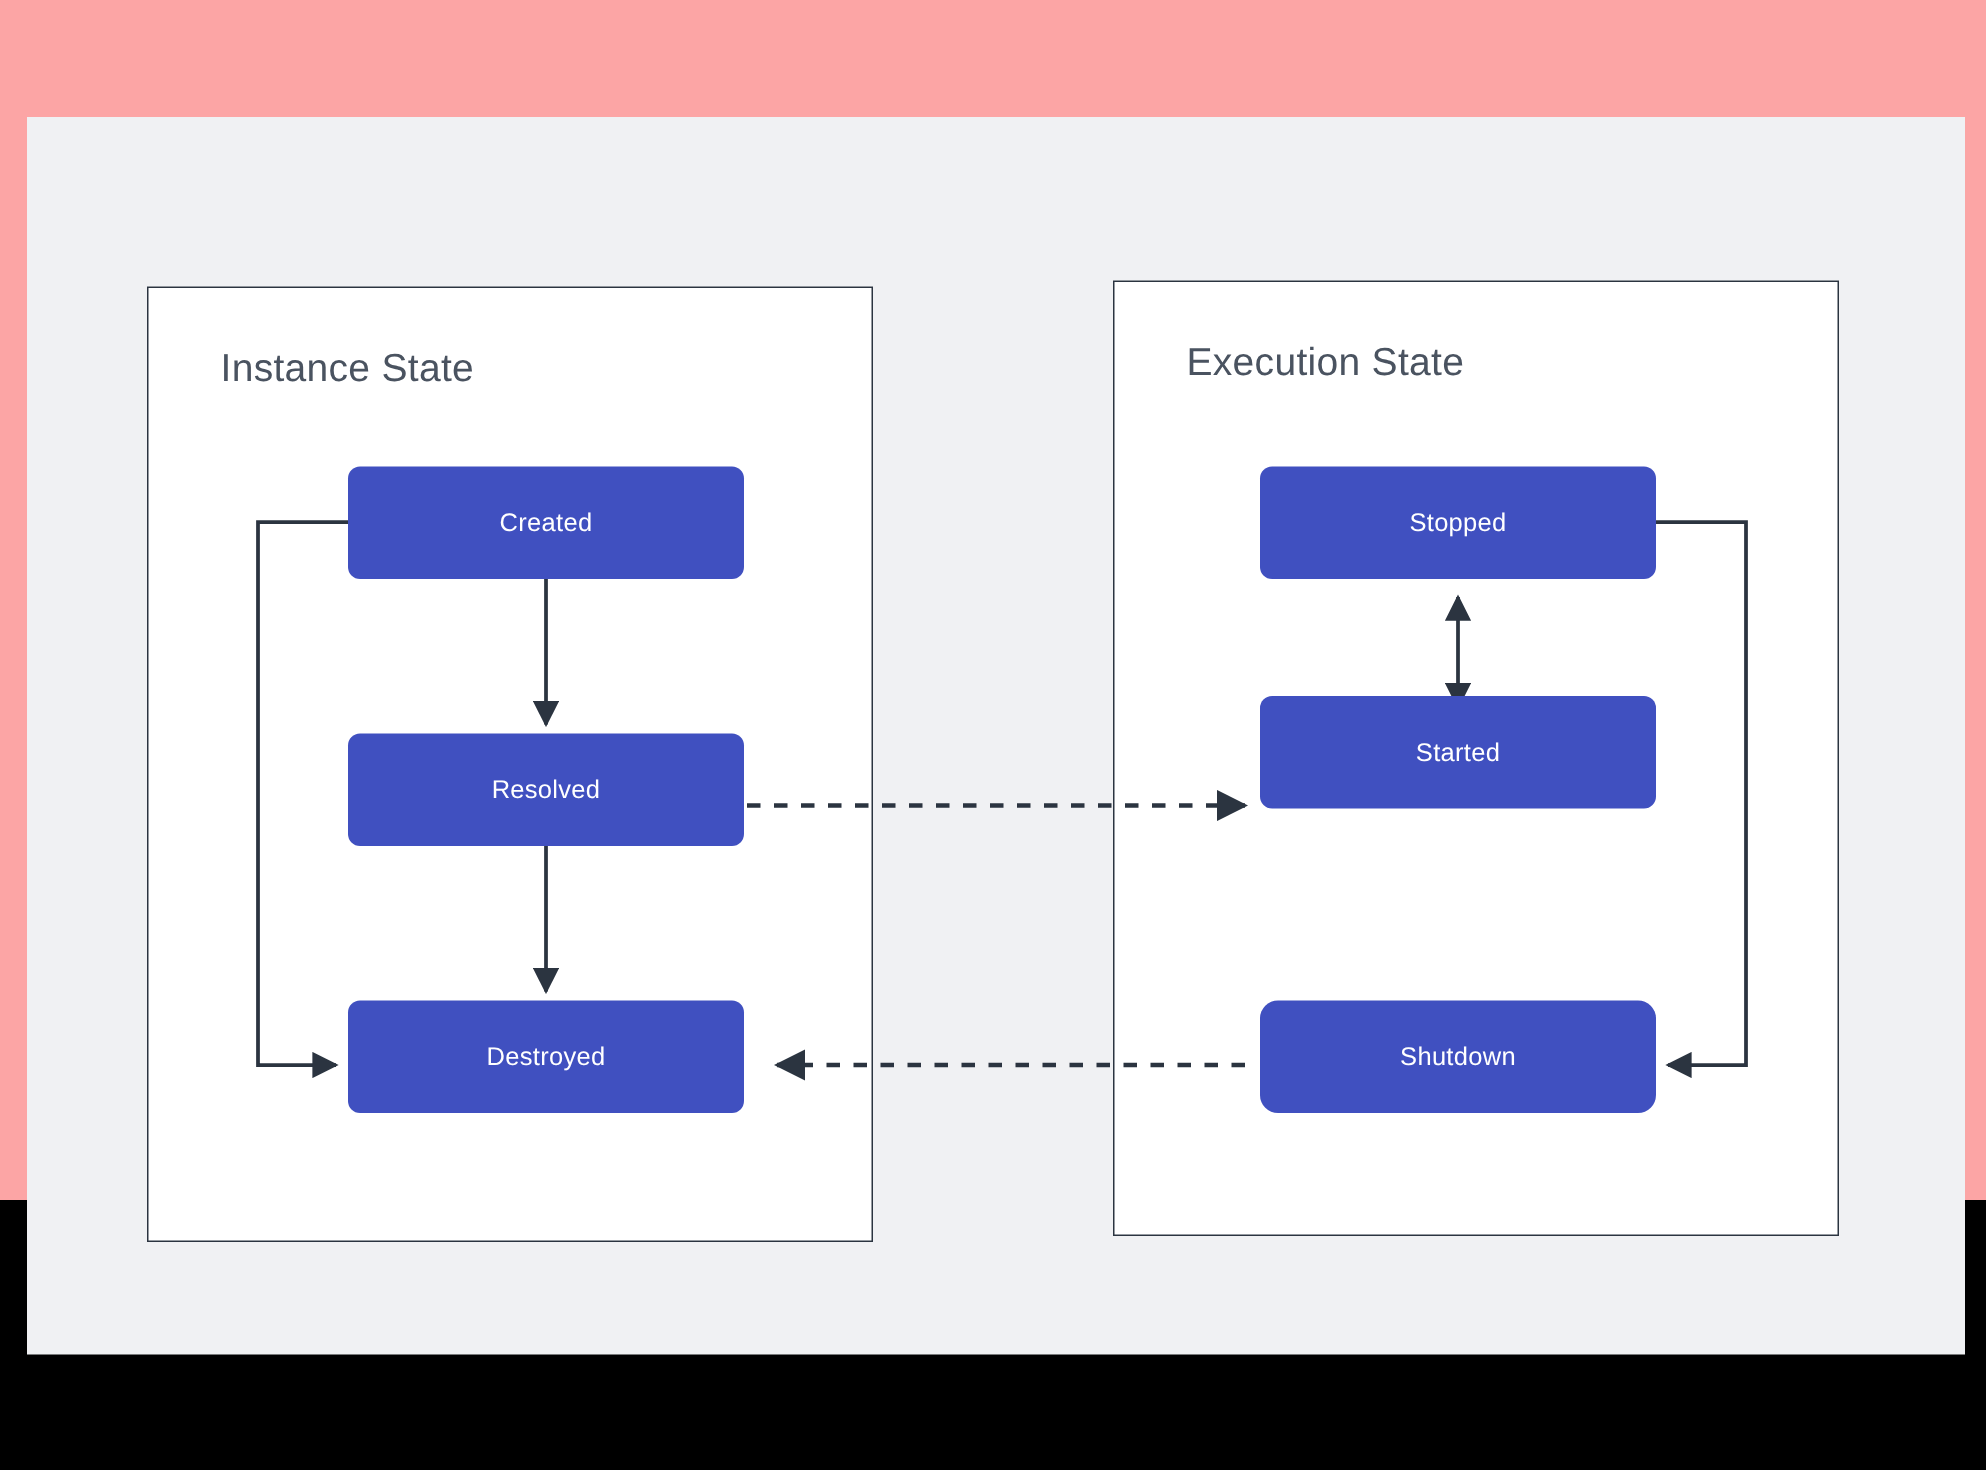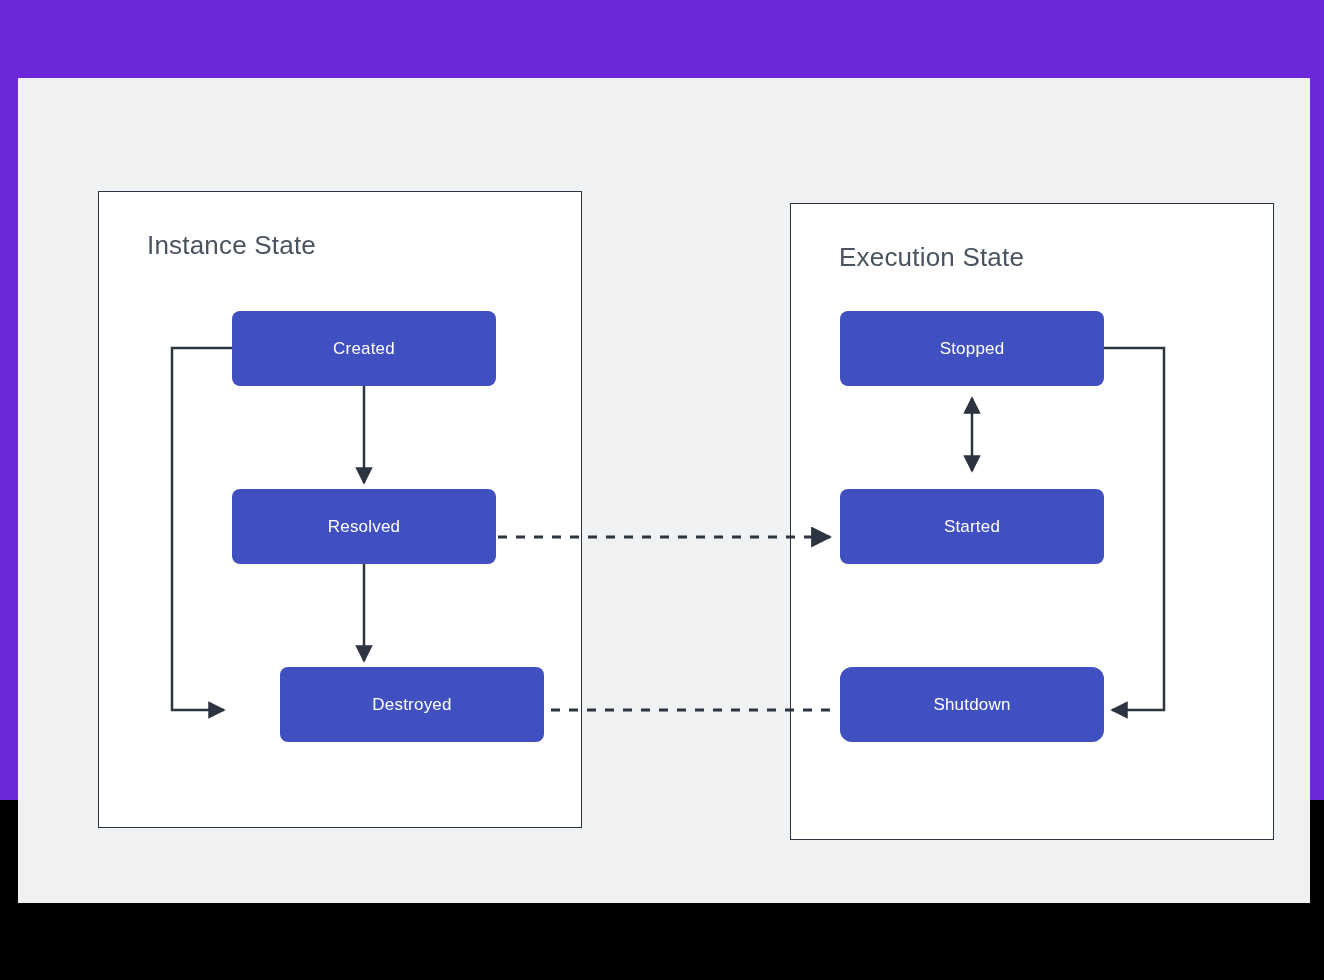--- a/index.html
+++ b/index.html
@@ -2,36 +2,36 @@
 <html><head>
 <meta charset="utf-8">
 <style>
   * { box-sizing: border-box; margin: 0; padding: 0; }
   html, body {
     width: 1324px; height: 980px;
     background: #000000;
     font-family: "Liberation Sans", sans-serif;
     overflow: hidden;
   }
-  #stage { position: relative; width: 1324px; height: 800px; background: #6d28d9; }
+  #stage { position: relative; width: 1324px; height: 800px; background: #fca5a5; }
 
   #canvas {
     position: absolute;
     left: 18px; top: 78px;
     width: 1292px; height: 825px;
     background: #f0f1f3;
   }
 
   .panel {
     position: absolute;
     background: #ffffff;
     border: 1.5px solid #2b3440;
   }
   #panel-instance  { left: 80px;  top: 113px; width: 484px; height: 637px; }
-  #panel-execution { left: 724px; top: 125px; width: 484px; height: 637px; margin-left: 48px; }
+  #panel-execution { left: 724px; top: 109px; width: 484px; height: 637px; }
 
   .panel-title {
     position: absolute;
     left: 48px; top: 38px;
     font-size: 26px;
     font-weight: 300;
     color: #4a5360;
     letter-spacing: 0.2px;
     white-space: nowrap;
   }
@@ -92,26 +92,26 @@
     </svg>
 
     <div class="panel" id="panel-instance">
       <div class="panel-title">Instance State</div>
     </div>
 
     <div class="node" style="left:214px; top:233px;">Created</div>
 
     <div class="node" style="left:214px; top:411px;">Resolved</div>
 
-    <div class="node" style="left:214px; top:589px;margin-left:48px;">Destroyed</div>
+    <div class="node" style="left:214px; top:589px;">Destroyed</div>
 
     <div class="panel" id="panel-execution">
       <div class="panel-title">Execution State</div>
     </div>
 
     <div class="node" style="left:822px; top:233px;">Stopped</div>
 
-    <div class="node" style="left:822px; top:411px;">Started</div>
+    <div class="node" style="left:822px; top:386px;">Started</div>
 
     <div class="node" style="left:822px; top:589px;border-radius:12px;">Shutdown</div>
 
   </div>
 </div>
 
 </body></html>

